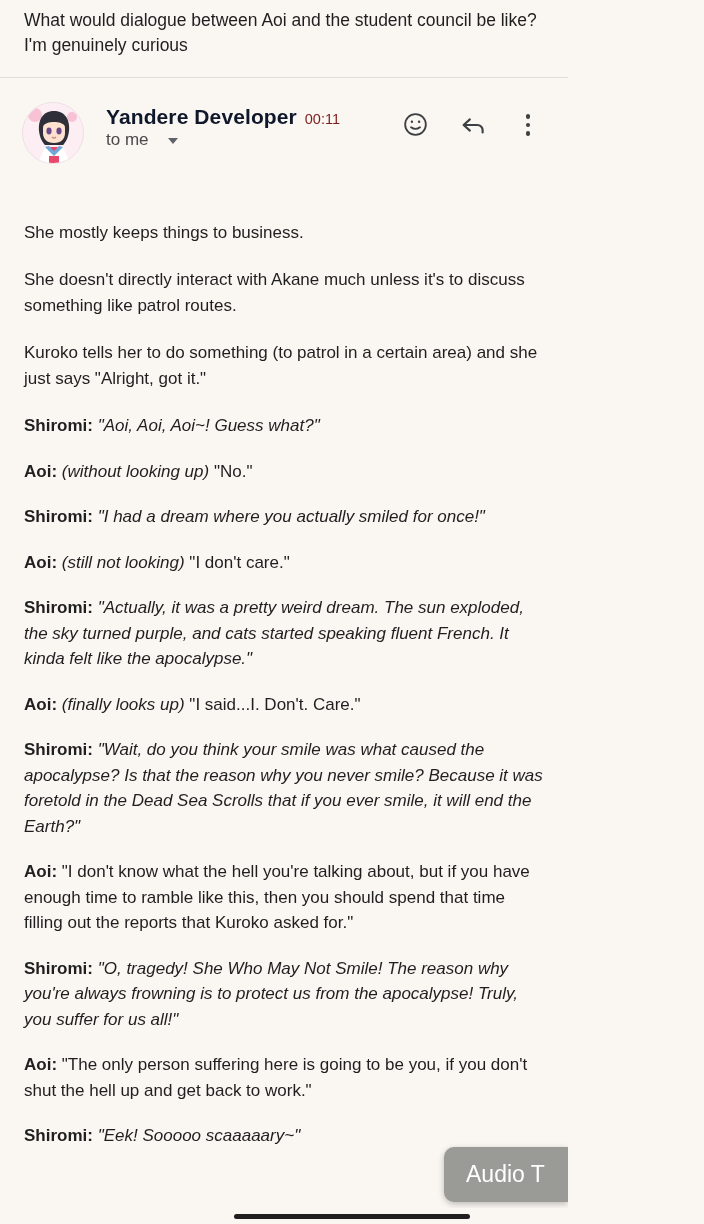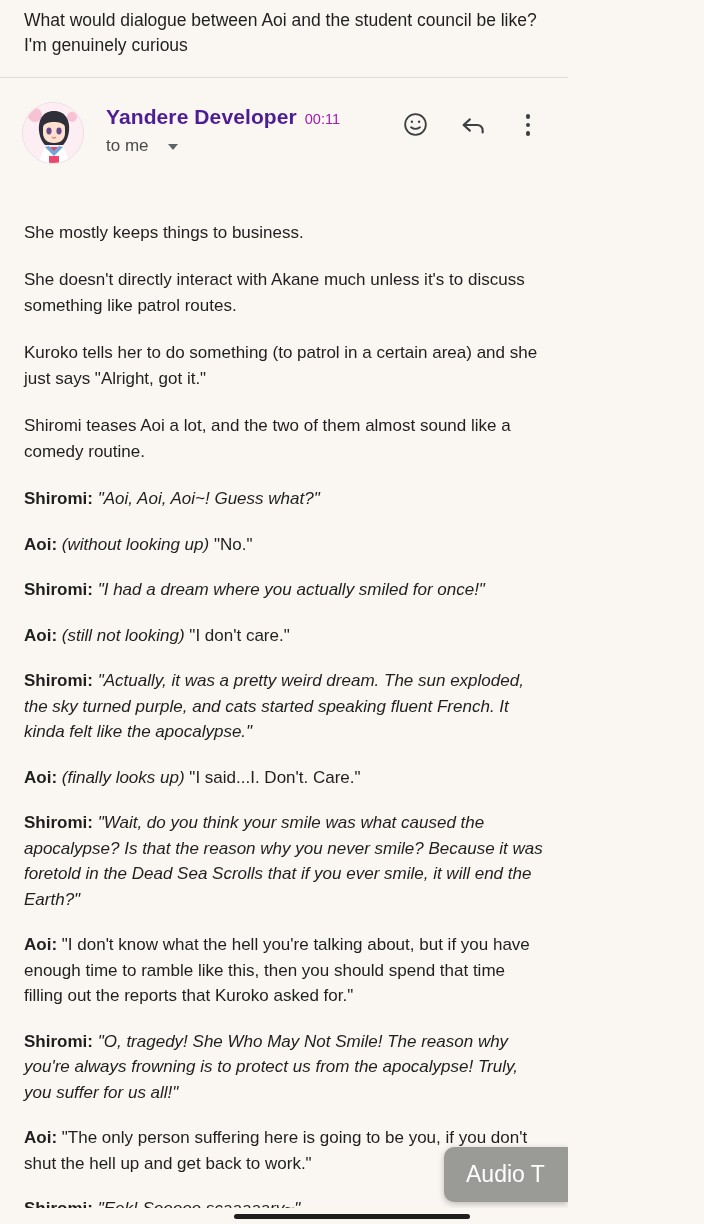--- a/index.html
+++ b/index.html
@@ -59,32 +59,32 @@
     padding-top: 3px;
   }
   .sender-line {
     display: flex;
     align-items: baseline;
     gap: 8px;
   }
   .sender-name {
     font-size: 21px;
     font-weight: bold;
-    color: #4c1d95;
+    color: #0f172a;
     letter-spacing: 0.1px;
   }
   .sender-time {
     font-size: 14.5px;
-    color: #a21caf;
+    color: #7f1d1d;
   }
   .recipient-line {
     display: flex;
     align-items: center;
     gap: 19px;
-    margin-top: 7px;
+    margin-top: 1px;
   }
   .recipient {
     font-size: 17px;
     color: #4a4a4a;
   }
   .caret {
     width: 0; height: 0;
     border-left: 5px solid transparent;
     border-right: 5px solid transparent;
     border-top: 6px solid #5f6368;
@@ -234,21 +234,20 @@
           <i></i>
           <i></i>
       </span>
     </div>
   </div>
 
   <div class="msg-body">
     <p>She mostly keeps things to business.</p>
     <p>She doesn't directly interact with Akane much unless it's to discuss something like patrol routes.</p>
     <p>Kuroko tells her to do something (to patrol in a certain area) and she just says "Alright, got it."</p>
-    <p>Shiromi teases Aoi a lot, and the two of them almost sound like a comedy routine.</p>
 
     <p class="tight">
       <span class="speaker">Shiromi:</span>
       <span class="quote">"Aoi, Aoi, Aoi~! Guess what?"</span>
     </p>
     <p class="tight">
       <span class="speaker">Aoi:</span>
       <span class="stage">(without looking up)</span>
       <span> "No."</span>
     </p>

